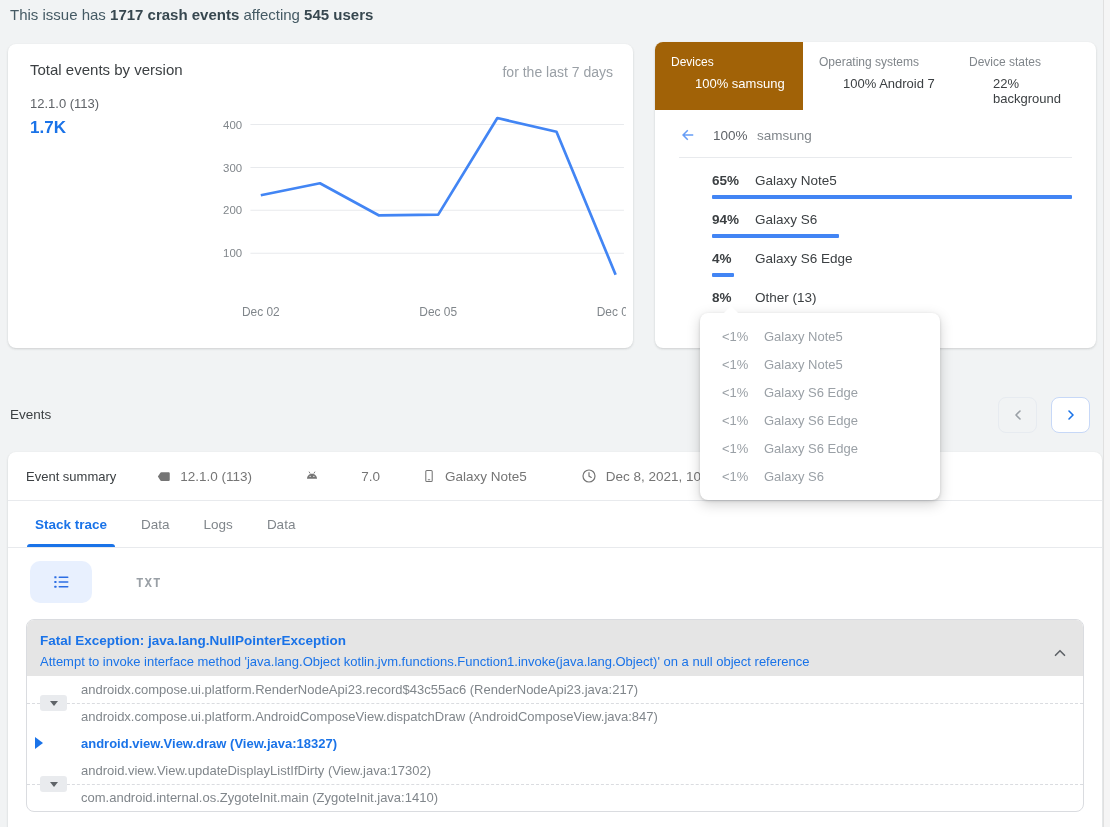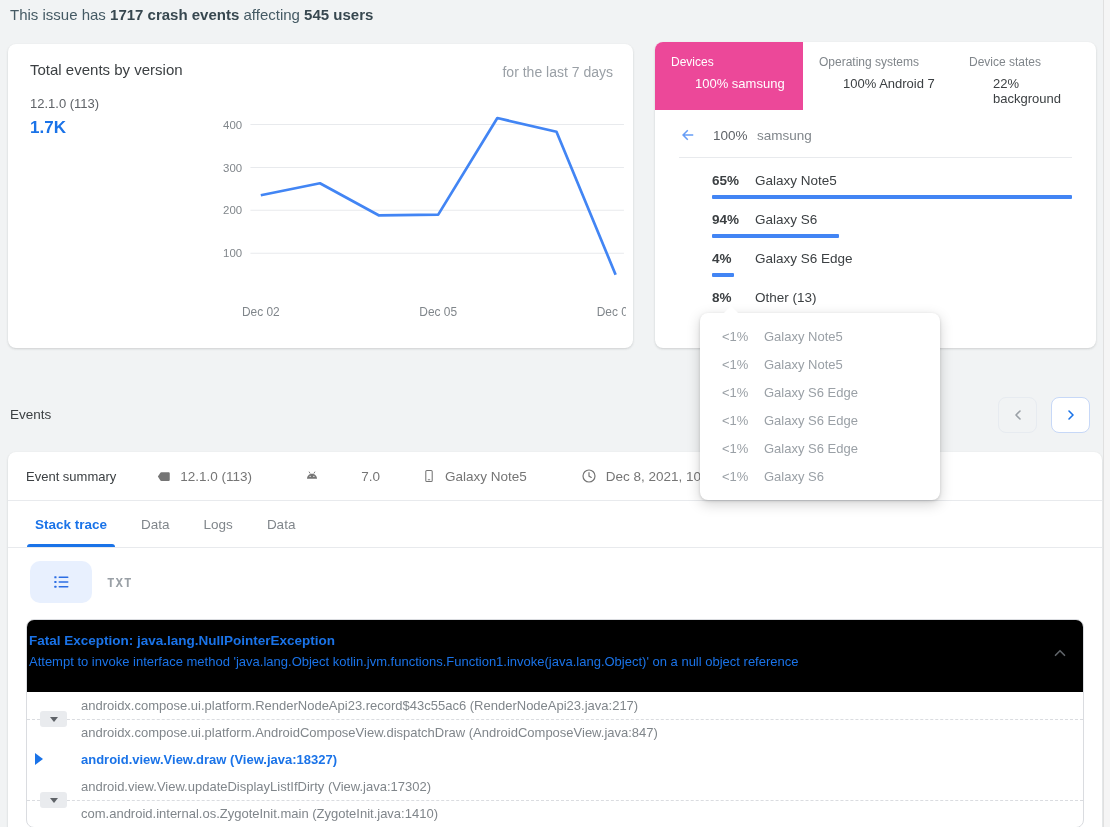--- a/index.html
+++ b/index.html
@@ -28,21 +28,21 @@
   #events-chart { position:absolute; left:203px; top:54px; width:415px; height:222px; }
   #events-chart .tick { font-size:11px; fill:#80868b; text-anchor:end; font-family:"Liberation Sans",sans-serif; }
   #events-chart .xlab { font-size:11.5px; fill:#80868b; text-anchor:middle; font-family:"Liberation Sans",sans-serif; }
 
   
   #card-breakdown { left:655px; top:42px; width:441px; height:306px; }
   .bd-tabs { display:flex; height:68px; }
   .bd-tab { padding:13px 14px 0 16px; cursor:pointer; }
   .bd-tab .bd-label { font-size:12px; color:#80868b; }
   .bd-tab .bd-value { font-size:13px; font-weight:normal; color:#3c4043; margin-top:7px;margin-left:24px; }
-  .bd-tab.active { width:148px; background:#ec4899; border-radius:8px 0 0 0; }
+  .bd-tab.active { width:148px; background:#a16207; border-radius:8px 0 0 0; }
   .bd-tab.active .bd-label, .bd-tab.active .bd-value { color:#fff; }
   .bd-tab:nth-child(2){ width:150px; }
   .bd-tab:nth-child(3){ flex:1; }
   .bd-back-row { display:flex; align-items:center; padding:16px 24px 13px 24px; }
   .bd-back-row .pct { font-size:13.5px; color:#5f6368; margin-left:16px; width:44px; }
   .bd-back-row .lbl { font-size:13.5px; color:#80868b; }
   .bd-divider { margin:0 24px; border-bottom:1px solid #e8eaed; }
   .bd-rows { padding:15px 24px 0 57px; }
   .bd-row { margin-bottom:13px; }
   .bd-row .line { display:flex; font-size:13.5px; }
@@ -77,27 +77,27 @@
   #card-event { left:8px; top:452px; width:1094px; height:383px; border-radius:8px 8px 0 0; }
   .ev-summary { display:flex; align-items:center; height:49px; border-bottom:1px solid #e8eaed; padding:0 18px; }
   .ev-summary .sum-label { font-size:13px; color:#3c4043; }
   .sum-item { display:flex; align-items:center; gap:9px; font-size:13.5px; color:#757575; }
   .sum-item svg { flex:none; }
   .ml1{margin-left:40px;} .ml2{margin-left:52px;gap:41px;} .ml3{margin-left:42px;} .ml4{margin-left:54px;}
   .ev-tabs { display:flex; height:47px; border-bottom:1px solid #e8eaed; padding:0 10px; }
   .ev-tab { position:relative; display:flex; align-items:center; padding:0 17px; font-size:13.5px; color:#80868b; cursor:pointer; }
   .ev-tab.active { color:#1a73e8; font-weight:bold; }
   .ev-tab.active::after { content:""; position:absolute; left:9px; right:9px; bottom:0; height:3px; background:#1a73e8; border-radius:3px 3px 0 0; }
-  .ev-toolbar { display:flex; align-items:center; gap:15px; padding:13px 0 9px 22px; }
+  .ev-toolbar { display:flex; align-items:center; gap:44px; padding:13px 0 9px 22px; }
   .list-btn { width:62px; height:42px; border-radius:10px; background:#e8f0fe; display:flex; align-items:center; justify-content:center; cursor:pointer; }
   .txt-btn { font-family:"DejaVu Sans Mono", monospace; font-size:12.5px; font-weight:bold; letter-spacing:1px; color:#9aa0a6; cursor:pointer; }
 
   
   .trace-frame { margin:7px 18px 0 18px; border:1px solid #dadce0; border-radius:8px; overflow:hidden; background:#fff; }
-  .exc-head { position:relative; background:#000000; padding:13px 46px 13px 2px; height:72px; }
+  .exc-head { position:relative; background:#e5e5e5; padding:13px 46px 13px 13px; height:56px; }
   .exc-title { font-size:13.5px; font-weight:bold; color:#1a73e8; }
   .exc-msg { font-size:13px; color:#1a73e8; margin-top:6px; }
   .exc-collapse { position:absolute; right:14px; top:24px; cursor:pointer; }
   .frames { padding-top:0; }
   .frame-row { position:relative; height:27px; display:flex; align-items:center; padding-left:54px; font-size:13px; color:#80868b; }
   .frame-row.hl { color:#1a73e8; font-weight:bold; }
   .hl-marker { position:absolute; left:8px; top:7px; width:0; height:0; border-left:8px solid #1a73e8; border-top:6px solid transparent; border-bottom:6px solid transparent; }
   .expander { position:relative; height:0; z-index:2; }
   .expander .dash { position:absolute; left:0; right:0; top:0; border-top:1px dashed #dadce0; }
   .expander .exp-btn { position:absolute; left:13px; top:-8px; width:27px; height:16px; background:#e9ebee; border-radius:3px; display:flex; align-items:center; justify-content:center; cursor:pointer; }

